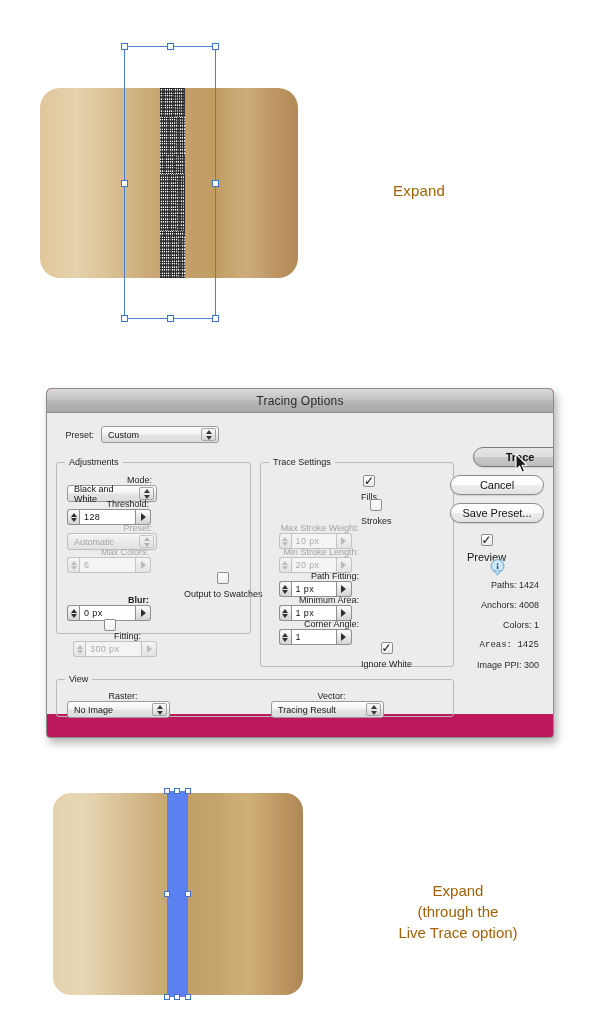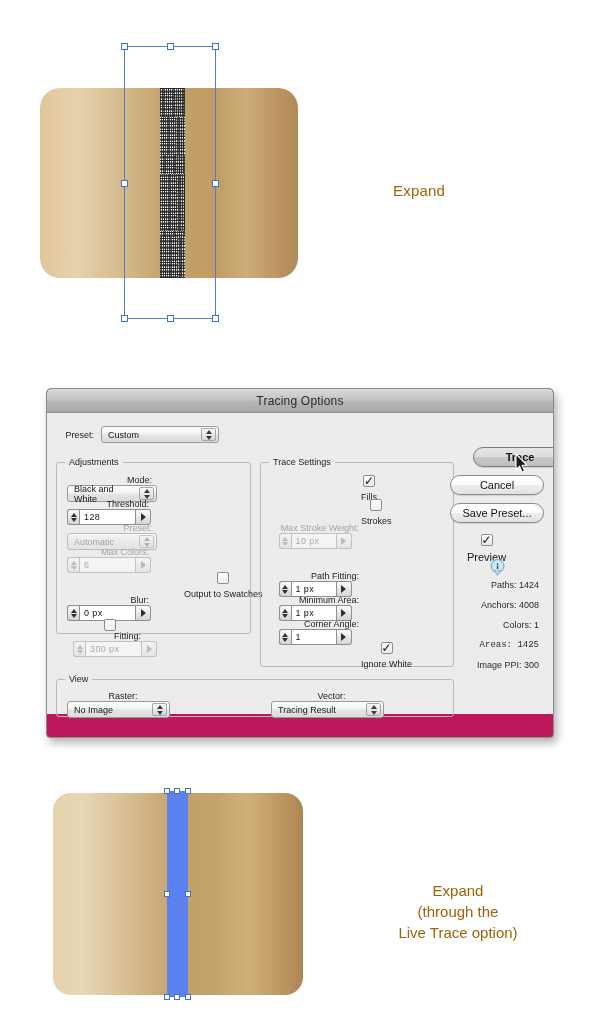--- a/index.html
+++ b/index.html
@@ -301,21 +301,21 @@
             </span>
         </div>
       </div>
 
       <div class="frow cbrow" style="left:137px; top:159px;">
         <span class="cb off"></span>
         <span class="lbl">Output to Swatches</span>
       </div>
 
       <div class="frow" style="left:14px; top:182px;">
-        <span class="flabel" style="width:86px;">Blur:</span>
+        <span class="flabel" style="width:86px;font-weight:bold;">Blur:</span>
         <div class="stepper" style="margin-left:6px;">
           <span class="spin">
               <i class="sp-up"></i>
               <i class="sp-dn"></i>
             </span>
           <span class="numfield" style="width:57px;">0 px</span>
           <span class="rbtn">
               <i class="tri-r"></i>
             </span>
         </div>
@@ -359,20 +359,33 @@
               <i class="sp-up"></i>
               <i class="sp-dn"></i>
             </span>
           <span class="numfield dim" style="width:46px;">10 px</span>
           <span class="rbtn dim">
               <i class="tri-r"></i>
             </span>
         </div>
       </div>
 
+      <div class="frow" style="left:218px; top:134px;">
+        <span class="flabel dim" style="width:94px;">Min Stroke Length:</span>
+        <div class="stepper" style="margin-left:6px;">
+          <span class="spin dim">
+              <i class="sp-up"></i>
+              <i class="sp-dn"></i>
+            </span>
+          <span class="numfield dim" style="width:46px;">20 px</span>
+          <span class="rbtn dim">
+              <i class="tri-r"></i>
+            </span>
+        </div>
+      </div>
 
       <div class="frow" style="left:218px; top:158px;">
         <span class="flabel" style="width:94px;">Path Fitting:</span>
         <div class="stepper" style="margin-left:6px;">
           <span class="spin">
               <i class="sp-up"></i>
               <i class="sp-dn"></i>
             </span>
           <span class="numfield" style="width:46px;">1 px</span>
           <span class="rbtn">

